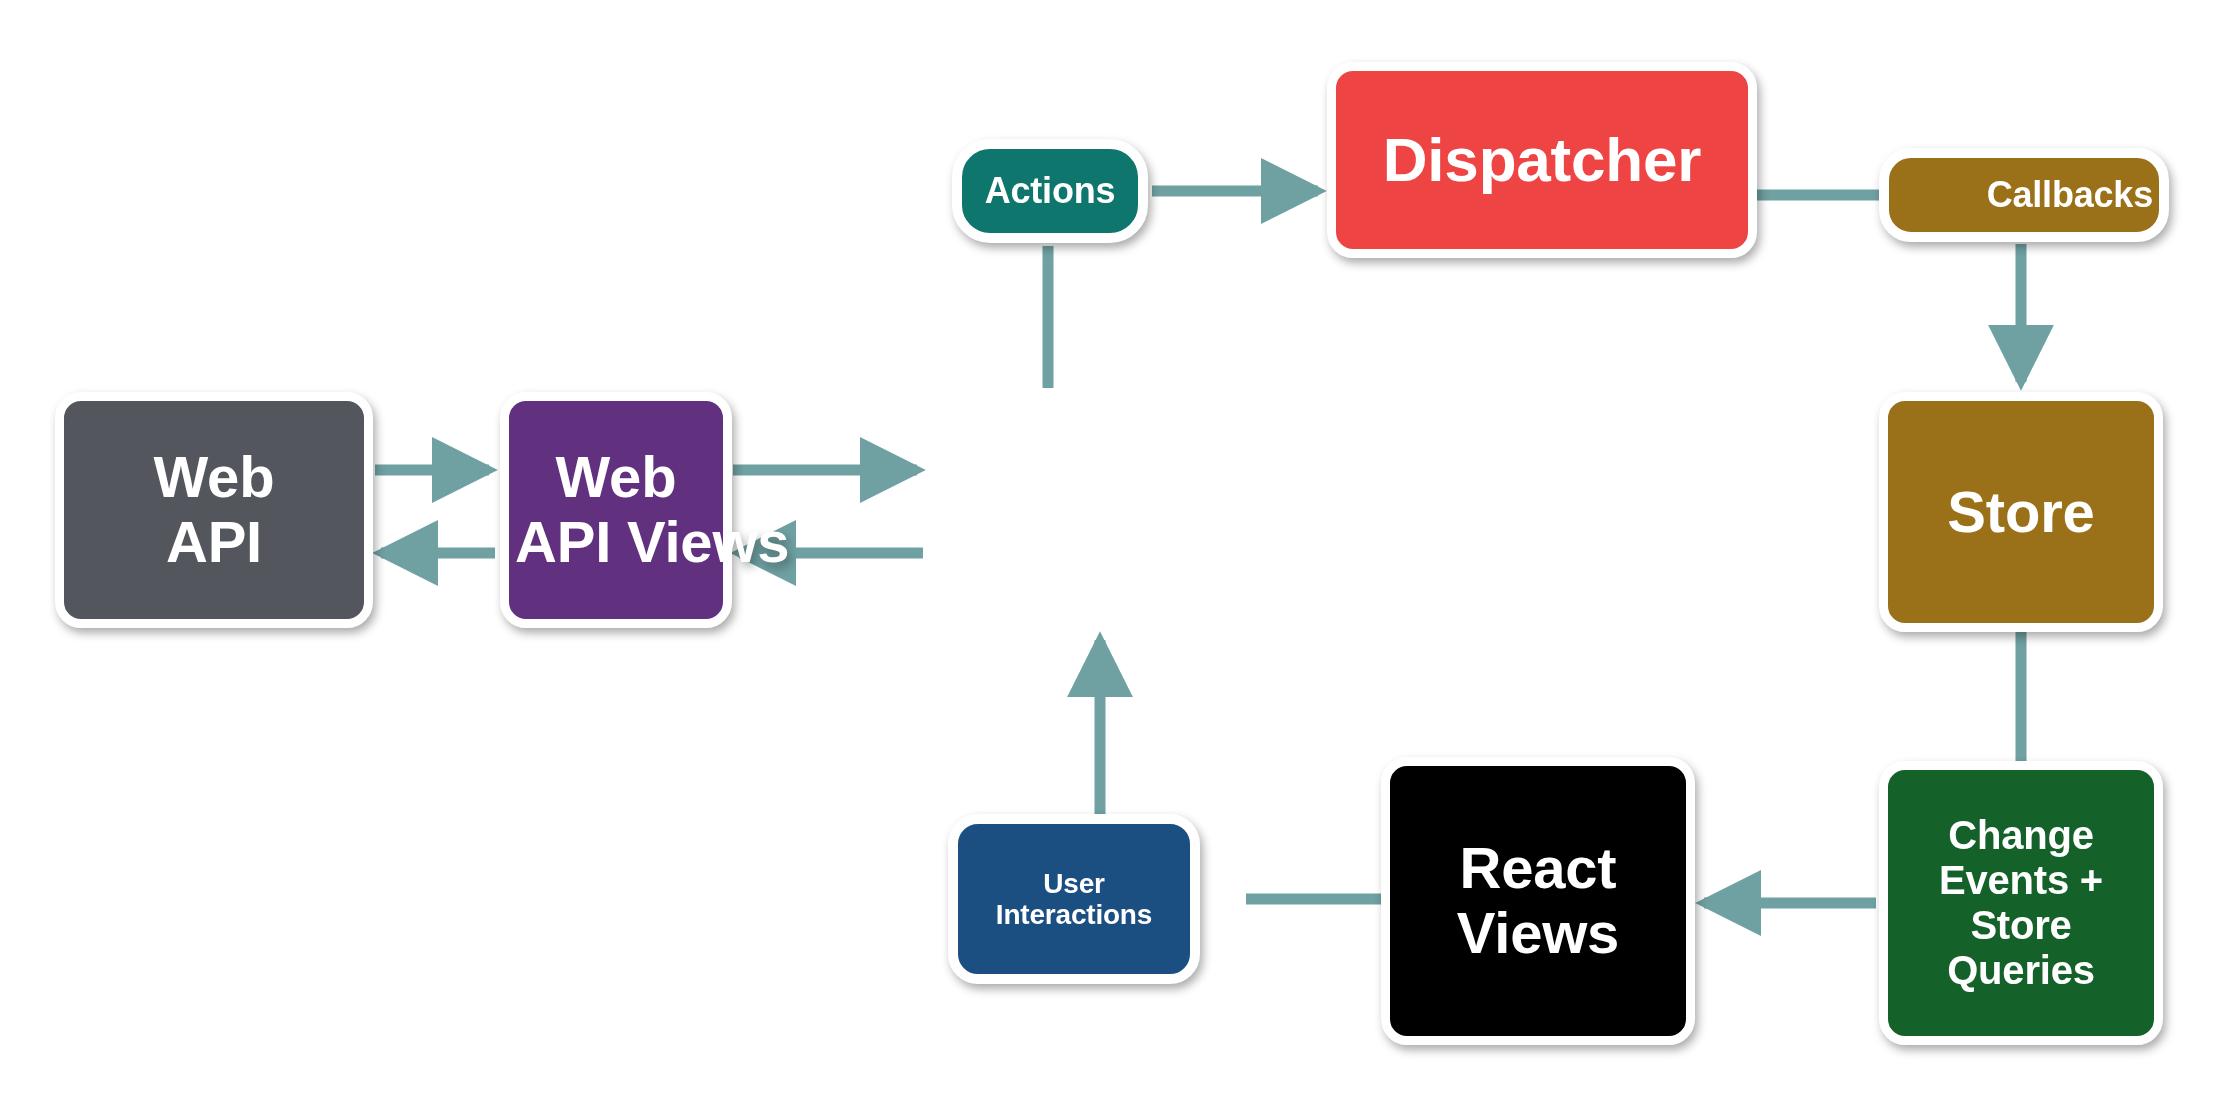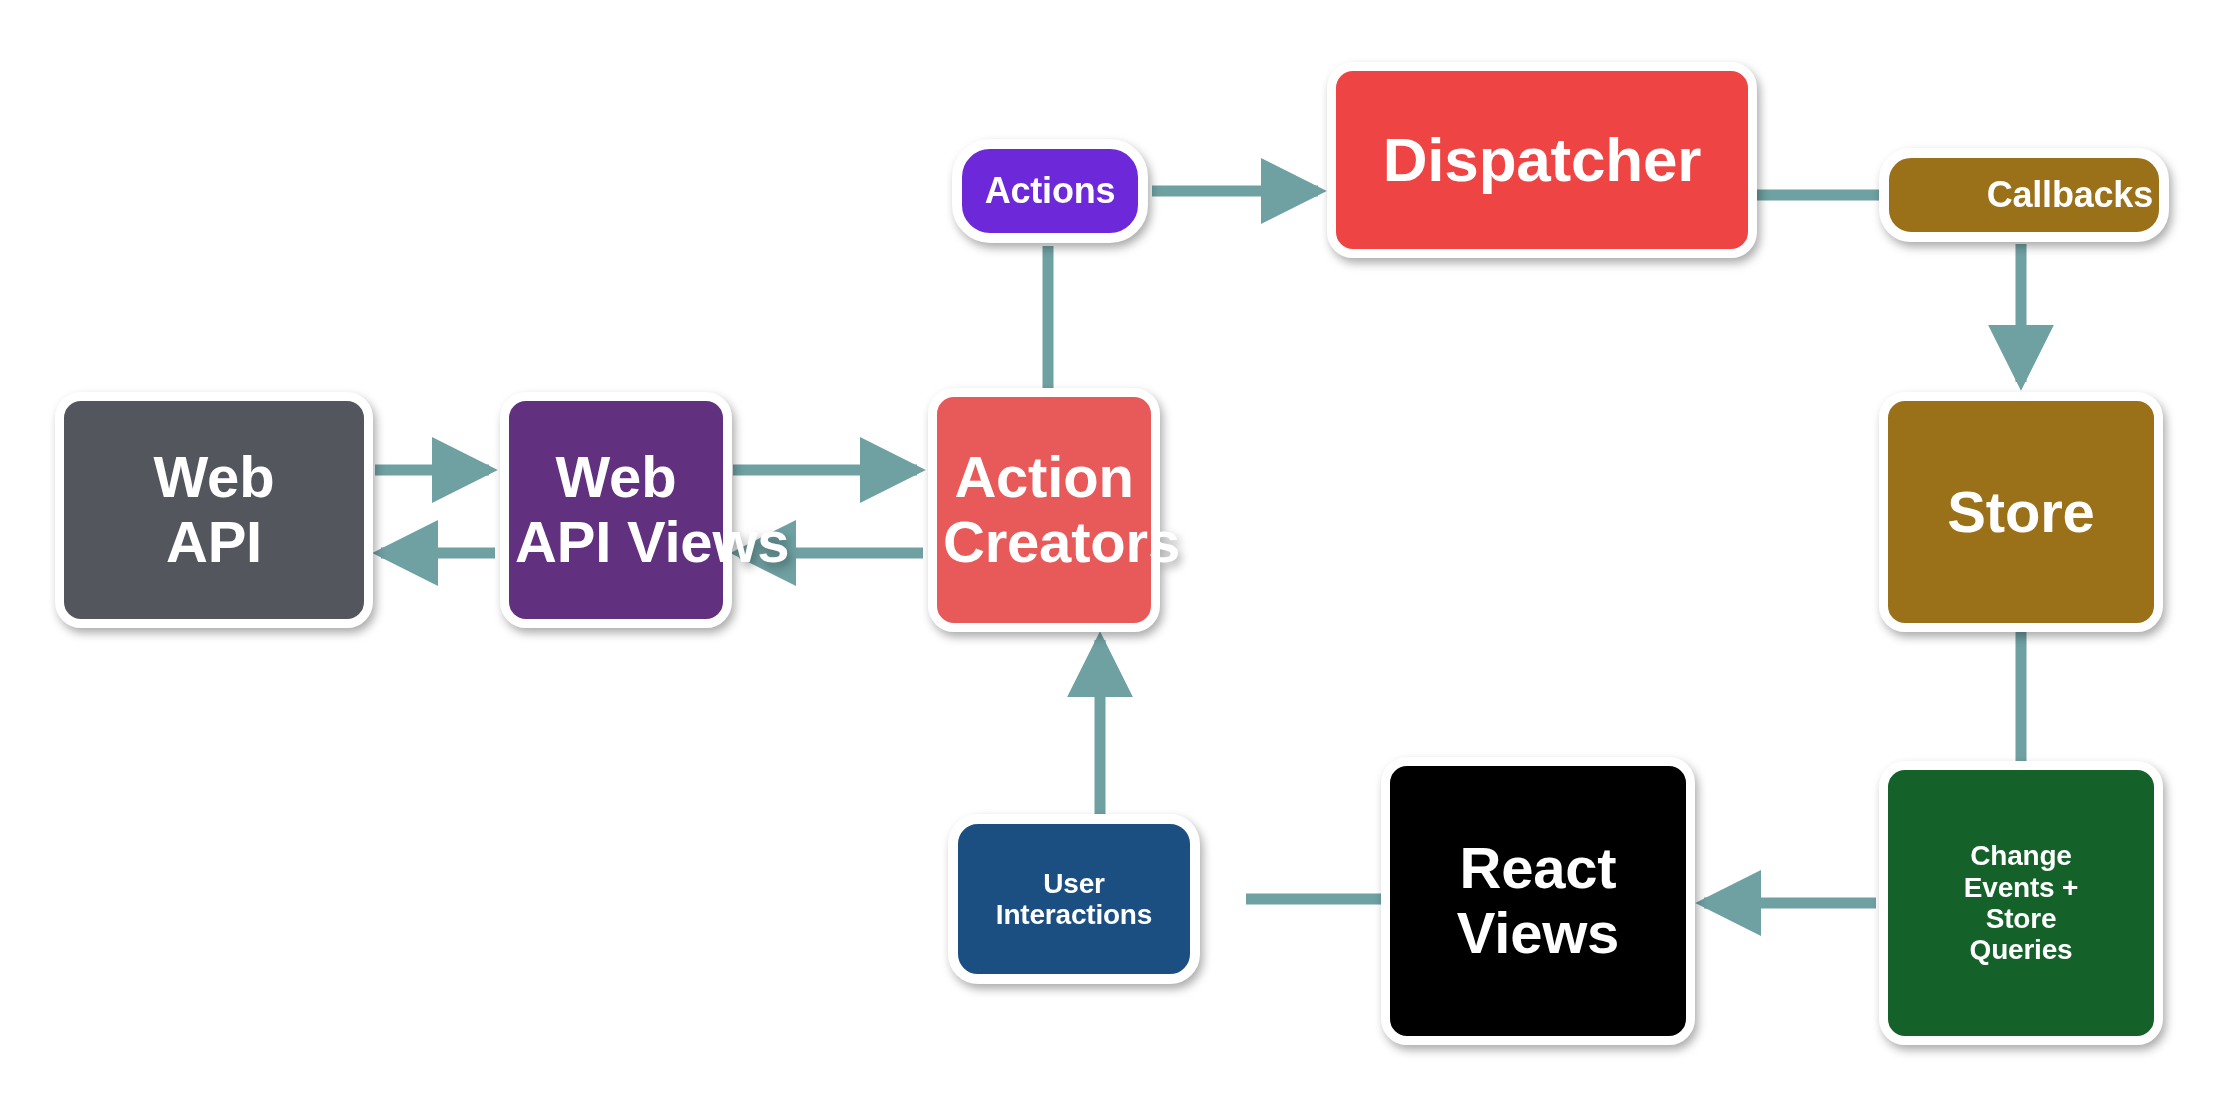--- a/index.html
+++ b/index.html
@@ -58,21 +58,21 @@
     border-width: 10px;
   }
   
   #node-web-api       { left: 55px;   top: 392px;  width: 318px;  height: 236px;  font-size: 58px; }
   #node-web-api-utils { left: 500px;  top: 392px;  width: 232px;  height: 236px;  font-size: 58px; }
   #node-action-creators { left: 928px; top: 388px; width: 232px;  height: 244px;  font-size: 58px; }
   #node-actions       { left: 952px;  top: 139px;  width: 196px;  height: 104px;  font-size: 36px; border-radius: 38px; }
   #node-dispatcher    { left: 1327px; top: 62px;   width: 430px;  height: 196px;  font-size: 62px; }
   #node-callbacks     { left: 1879px; top: 148px;  width: 290px;  height: 94px;   font-size: 36px; border-radius: 32px; text-align: right; }
   #node-store         { left: 1879px; top: 392px;  width: 284px;  height: 240px;  font-size: 58px; }
-  #node-change-events { left: 1879px; top: 761px;  width: 284px;  height: 284px;  font-size: 28px; }
+  #node-change-events { left: 1879px; top: 761px;  width: 284px;  height: 284px;  font-size: 40px; }
   #node-react-views   { left: 1381px; top: 757px;  width: 314px;  height: 288px;  font-size: 58px; }
   #node-user-inter    { left: 948px;  top: 814px;  width: 252px;  height: 170px;  font-size: 28px; border-radius: 30px; }
 </style>
 </head>
 <body>
 
 <div id="canvas">
 
   <svg id="connectors" viewBox="0 0 2232 1114">
     <defs>
@@ -113,28 +113,22 @@
     </span>
   </div>
 
   <div class="node" id="node-web-api-utils" style="background:#61307E">
     <span class="lines">
       <span class="line">Web</span>
       <span class="line">API Views</span>
     </span>
   </div>
 
-  <div class="node" id="node-action-creators" style="background:#E8595A">
-    <span class="lines">
-      <span class="line">Action</span>
-      <span class="line">Creators</span>
-    </span>
-  </div>
 
-  <div class="node pill" id="node-actions" style="background:#6d28d9">
+  <div class="node pill" id="node-actions" style="background:#0f766e">
     <span class="lines">
       <span class="line">Actions</span>
     </span>
   </div>
 
   <div class="node" id="node-dispatcher" style="background:#ef4444">
     <span class="lines">
       <span class="line">Dispatcher</span>
     </span>
   </div>

